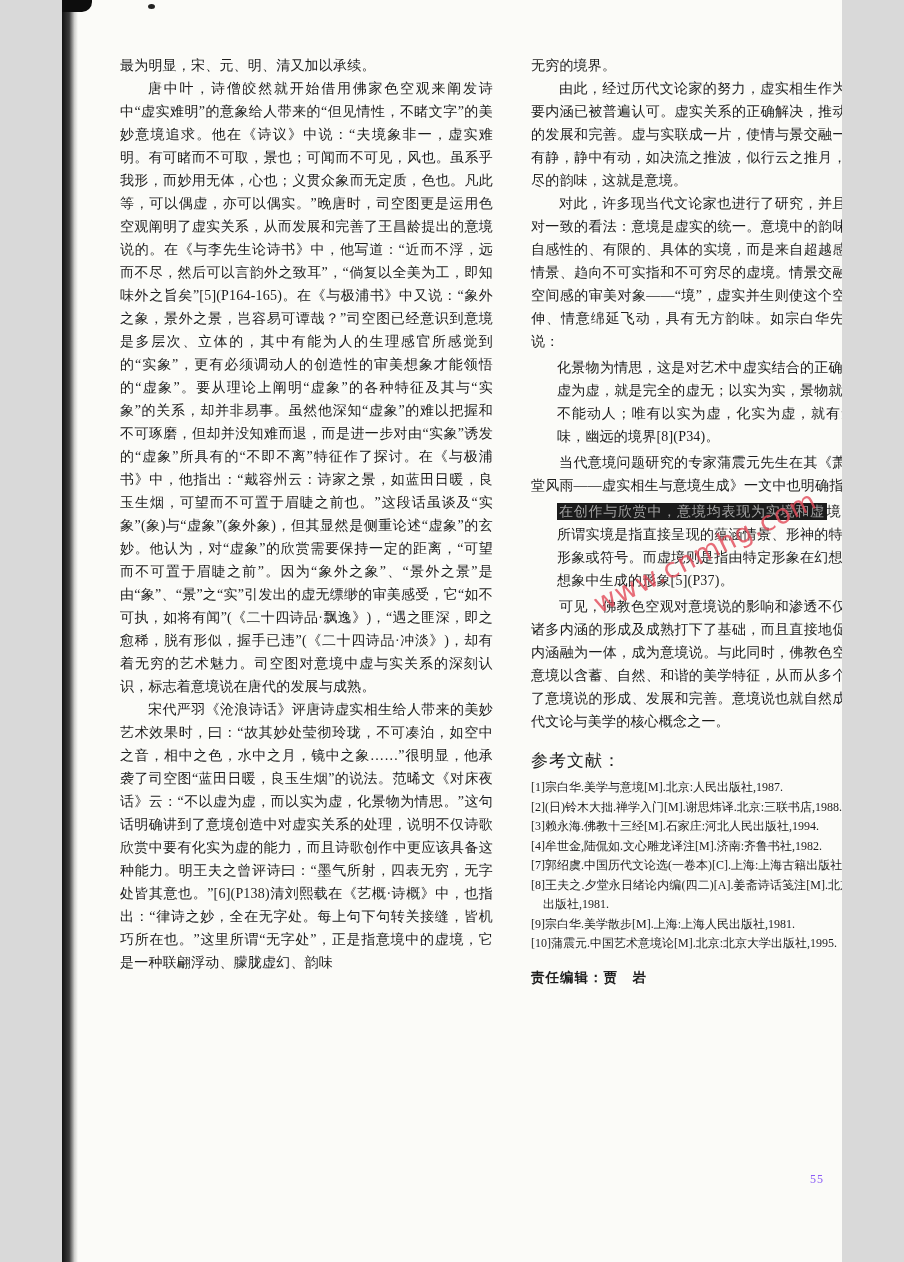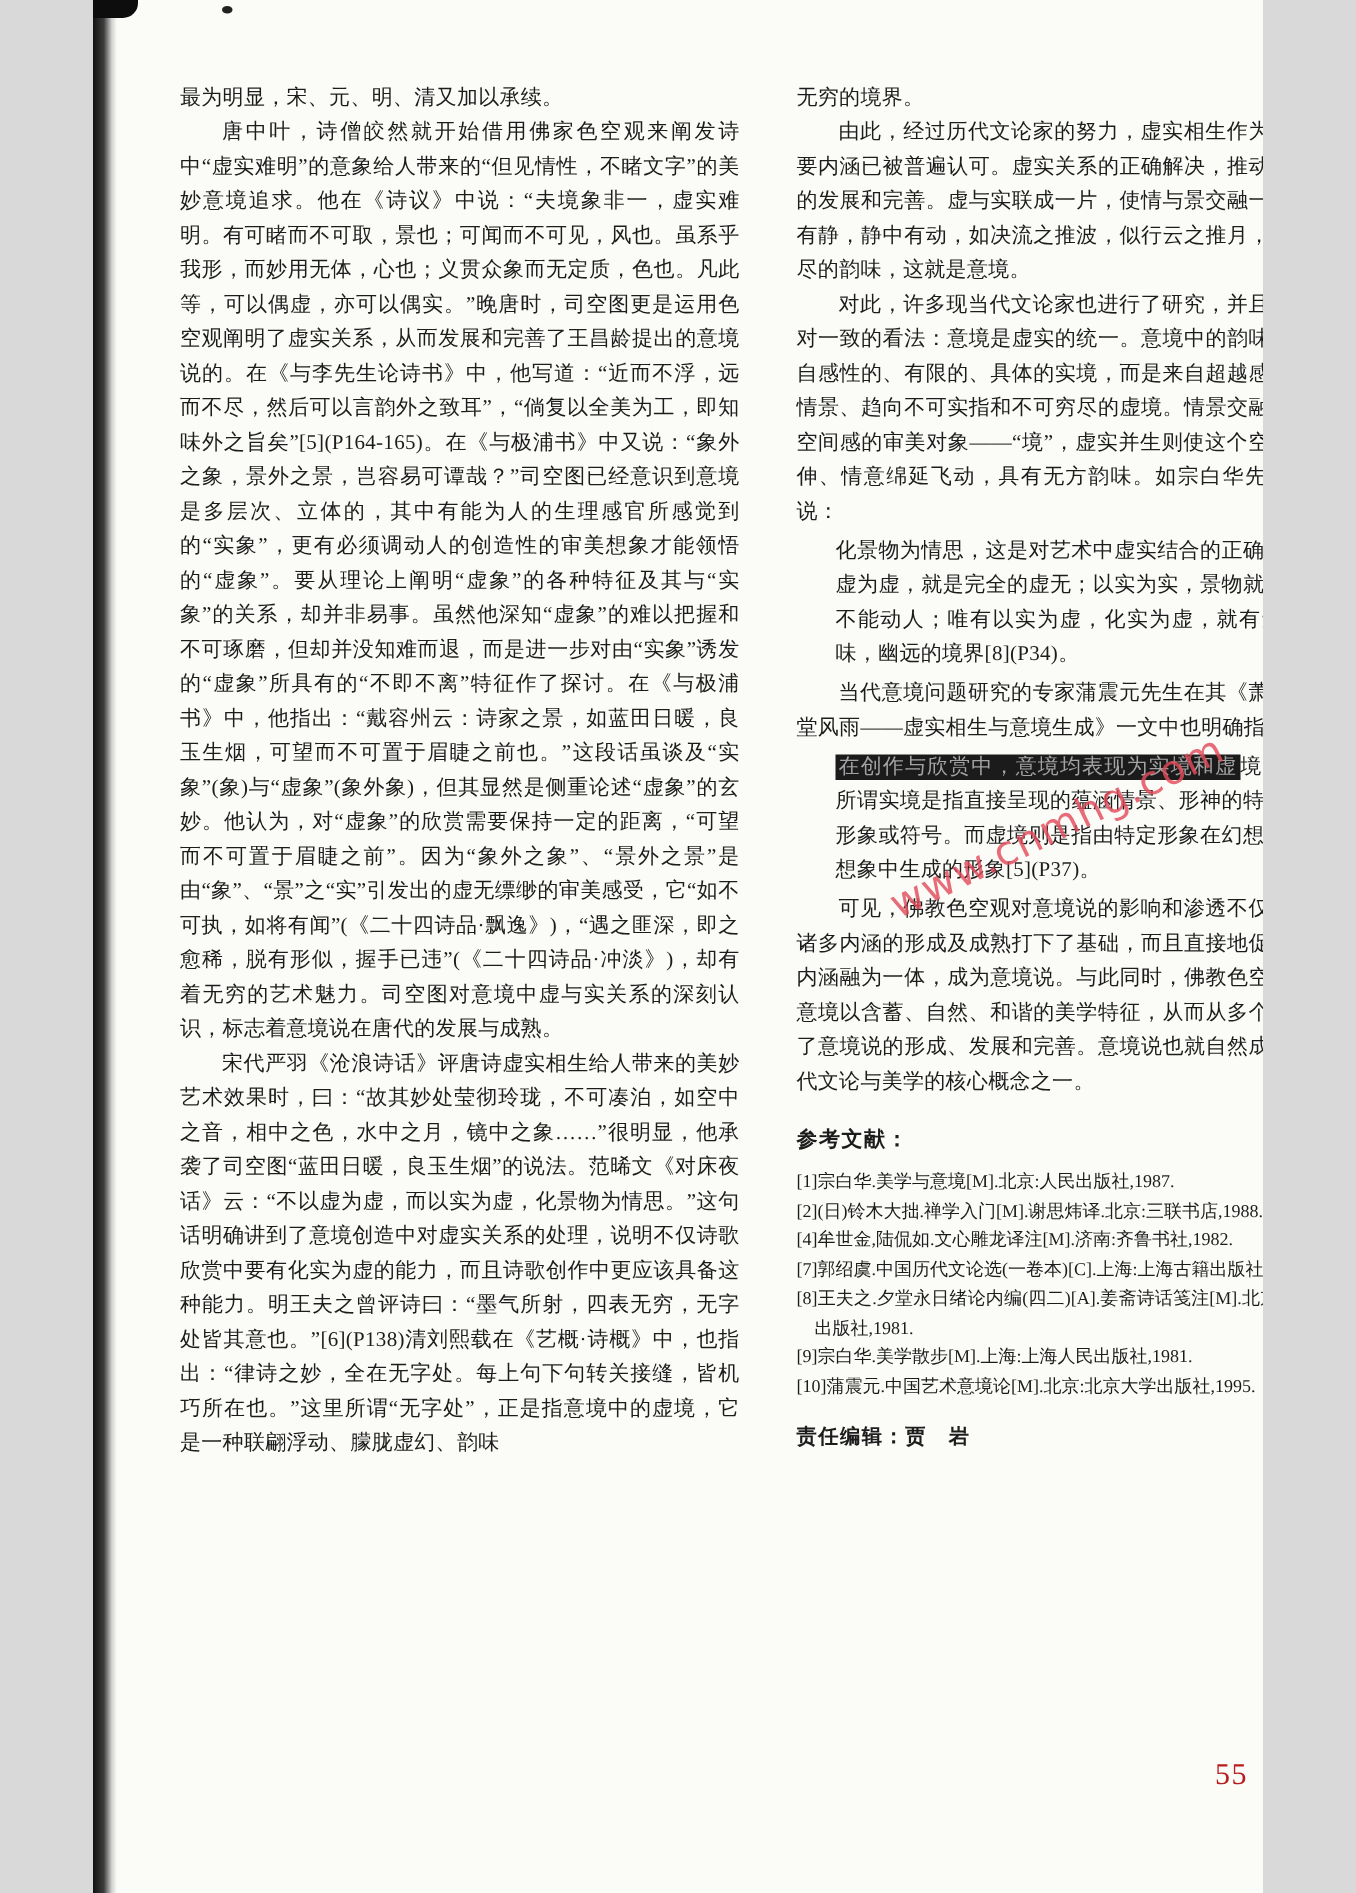--- a/index.html
+++ b/index.html
@@ -37,32 +37,32 @@
   .col p{margin:0;text-indent:2em;}
   .col p.no-indent{text-indent:0;}
   .quote{
     margin:3px 4px 3px 26px;
     text-align:justify;
   }
   .hl{
     background:#1b1b1b;color:#a3a3a3;padding:1px 2px;
   }
   .refs-title{
-    font-weight:bold;font-size:14px;margin-top:16px;letter-spacing:1px;
+    font-weight:normal;font-size:17px;margin-top:16px;letter-spacing:1px;
   }
   .refs{
     font-size:12px;line-height:19.5px;margin-top:6px;letter-spacing:0;
   }
   .ref-item{padding-left:1em;text-indent:-1em;}
   .editor{
     text-align:left;font-weight:bold;font-size:13.5px;margin-top:12px;padding-right:6px;letter-spacing:1px;
   }
   .page-number{
     position:absolute;left:748px;top:1172px;
-    font-size:20px;letter-spacing:1px;color:#b91c1c;
+    font-size:12px;letter-spacing:1px;color:#8b5cf6;
   }
   .watermark{
     position:absolute;left:540px;top:588px;
     transform:rotate(-26deg);transform-origin:left bottom;
     font-family:"DejaVu Sans","Liberation Sans",sans-serif;
     font-size:27px;font-weight:500;letter-spacing:1px;
     color:rgba(226,76,90,.82);
     pointer-events:none;z-index:5;
     white-space:nowrap;
   }
@@ -96,20 +96,21 @@
       <div class="quote">
         <span class="hl">在创作与欣赏中，意境均表现为实境和虚</span><span>境的统一。所谓实境是指直接呈现的蕴涵情景、形神的特定的艺术形象或符号。而虚境则是指由特定形象在幻想、联想、想象中生成的形象[5](P37)。</span>
       </div>
 
       <p>可见，佛教色空观对意境说的影响和渗透不仅为意境说诸多内涵的形成及成熟打下了基础，而且直接地促使这诸多内涵融为一体，成为意境说。与此同时，佛教色空观还带给意境以含蓄、自然、和谐的美学特征，从而从多个角度促进了意境说的形成、发展和完善。意境说也就自然成为中国古代文论与美学的核心概念之一。</p>
 
       <div class="refs-title">参考文献：</div>
       <div class="refs">
         <div class="ref-item">[1]宗白华.美学与意境[M].北京:人民出版社,1987.</div>
         <div class="ref-item">[2](日)铃木大拙.禅学入门[M].谢思炜译.北京:三联书店,1988.</div>
+        <div class="ref-item">[3]赖永海.佛教十三经[M].石家庄:河北人民出版社,1994.</div>
         <div class="ref-item">[4]牟世金,陆侃如.文心雕龙译注[M].济南:齐鲁书社,1982.</div>
         <div class="ref-item">[7]郭绍虞.中国历代文论选(一卷本)[C].上海:上海古籍出版社,1979.</div>
         <div class="ref-item">[8]王夫之.夕堂永日绪论内编(四二)[A].姜斋诗话笺注[M].北京:人民文学出版社,1981.</div>
         <div class="ref-item">[9]宗白华.美学散步[M].上海:上海人民出版社,1981.</div>
         <div class="ref-item">[10]蒲震元.中国艺术意境论[M].北京:北京大学出版社,1995.</div>
       </div>
 
       <div class="editor">责任编辑：贾　岩</div>
     </div>
 

